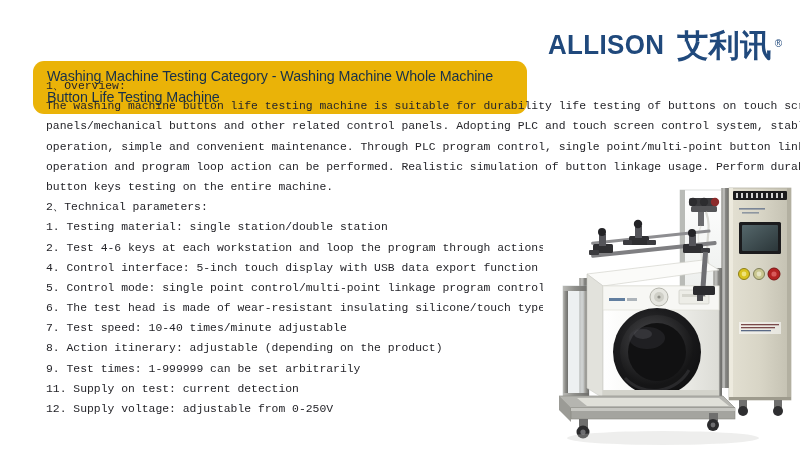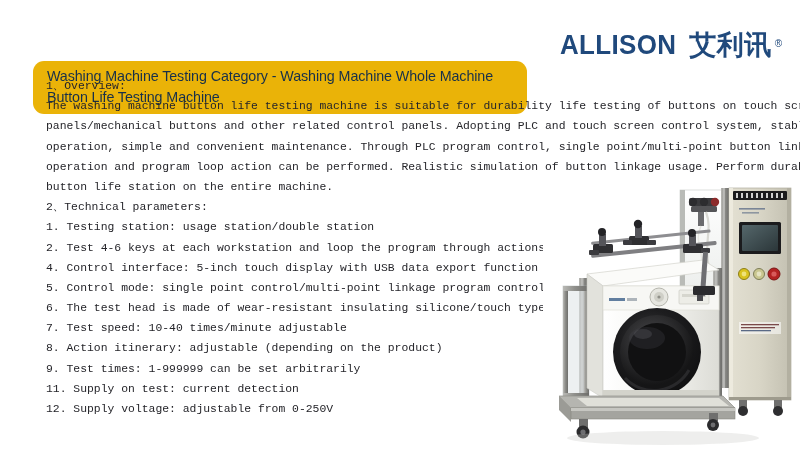--- a/index.html
+++ b/index.html
@@ -62,21 +62,21 @@
     font-size: 27px;
     line-height: 28px;
     letter-spacing: 0.4px;
     transform: scaleX(0.96);
     transform-origin: left center;
     color: #20497c;
   }
   #logo-cn {
     font-family: "DejaVu Sans", sans-serif;
     font-weight: bold;
-    font-size: 27px;
+    font-size: 31px;
     line-height: 28px;
     margin-left: 8px;
     letter-spacing: 0.5px;
     color: #20497c;
   }
   #logo-reg {
     font-family: "Liberation Sans", sans-serif;
     font-size: 10px;
     line-height: 10px;
     margin-left: 3px;
@@ -133,25 +133,25 @@
   </div>
 
   <div id="body-copy">
 
     <span class="sec-head">1、Overview:</span>
 
     <span class="ln">The washing machine button life testing machine is suitable for durability life testing of buttons on touch screen</span>
     <span class="ln">panels/mechanical buttons and other related control panels. Adopting PLC and touch screen control system, stable</span>
     <span class="ln">operation, simple and convenient maintenance. Through PLC program control, single point/multi-point button linkage</span>
     <span class="ln">operation and program loop action can be performed. Realistic simulation of button linkage usage. Perform durability</span>
-    <span class="ln">button life station on the entire machine.</span>
+    <span class="ln">button keys testing on the entire machine.</span>
 
     <span class="sec-head">2、Technical parameters:</span>
 
-    <span class="ln"><span class="num">1.</span>&nbsp;<span>Testing station: usage station/double station</span></span>
+    <span class="ln"><span class="num">1.</span>&nbsp;<span>Testing material: single station/double station</span></span>
     <span class="ln"><span class="num">2.</span>&nbsp;<span>Test 4-6 keys at each workstation and loop the program through actions</span></span>
     <span class="ln"><span class="num">4.</span>&nbsp;<span>Control interface: 5-inch touch display with USB data export function</span></span>
     <span class="ln"><span class="num">5.</span>&nbsp;<span>Control mode: single point control/multi-point linkage program control</span></span>
     <span class="ln"><span class="num">6.</span>&nbsp;<span>The test head is made of wear-resistant insulating silicone/touch type metal material,</span></span>
     <span class="ln"><span class="num">7.</span>&nbsp;<span>Test speed: 10-40 times/minute adjustable</span></span>
     <span class="ln"><span class="num">8.</span>&nbsp;<span>Action itinerary: adjustable (depending on the product)</span></span>
     <span class="ln"><span class="num">9.</span>&nbsp;<span>Test times: 1-999999 can be set arbitrarily</span></span>
     <span class="ln"><span class="num">11.</span>&nbsp;<span>Supply on test: current detection</span></span>
     <span class="ln"><span class="num">12.</span>&nbsp;<span>Supply voltage: adjustable from 0-250V</span></span>
 

